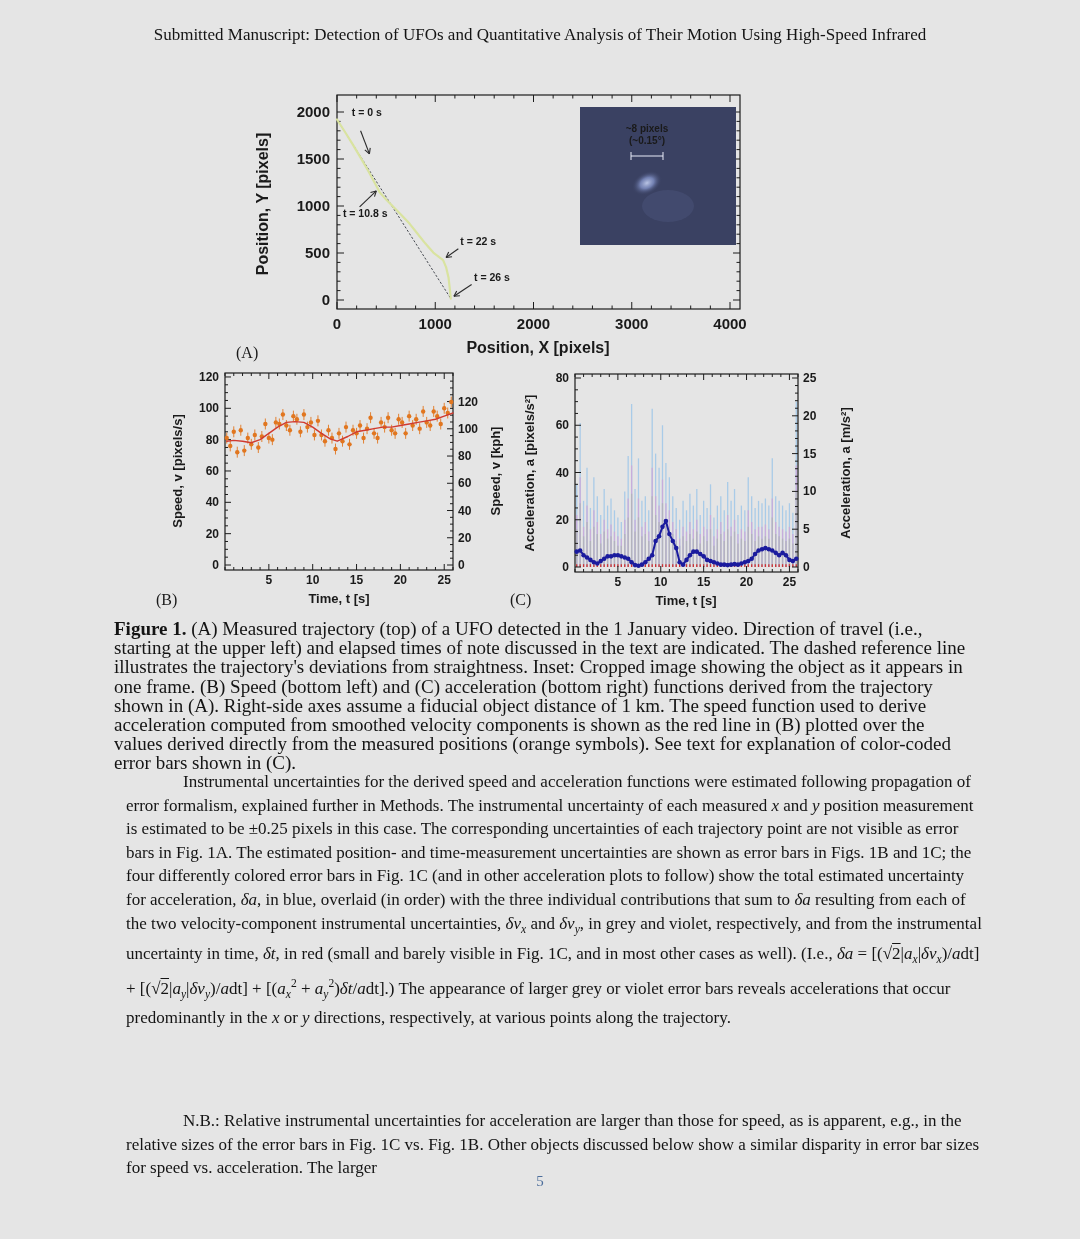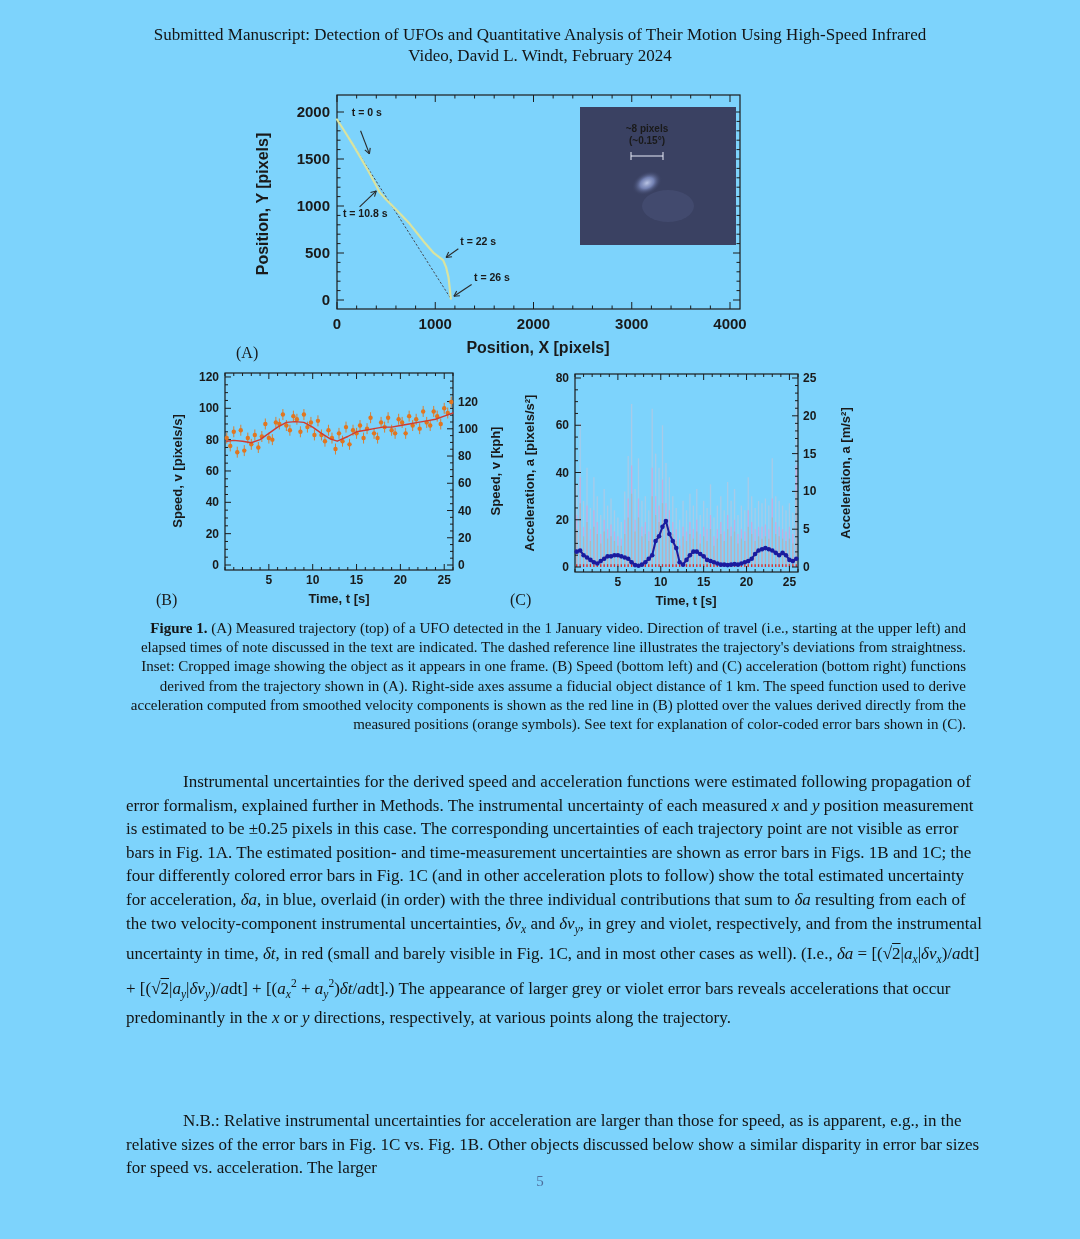--- a/index.html
+++ b/index.html
@@ -1,40 +1,39 @@
 <!DOCTYPE html>
 <html><head>
 <meta charset="utf-8">
 <style>
   html,body{margin:0;padding:0;background:#ffffff;}
-  .page{position:relative;width:1080px;height:1239px;background:#7dd3fc;
+  .page{position:relative;width:1080px;height:1239px;background:#e5e5e5;
         font-family:"Liberation Serif",serif;color:#141414;overflow:hidden;}
   .header{position:absolute;top:24px;left:0;width:100%;text-align:center;
           font-size:17px;line-height:21px;}
   .chart{position:absolute;}
   .panel-label{position:absolute;font-size:16px;color:#1a1a1a;}
   .caption{position:absolute;left:114px;top:619px;width:852px;
-           font-size:15px;line-height:19.2px;text-align:right;}
+           font-size:19px;line-height:19.2px;}
   .cap-bold{font-weight:bold;}
   .body-p{position:absolute;left:114px;width:856px;margin:12px;
           font-size:17px;line-height:23.6px;text-indent:57px;}
   .page-num{position:absolute;top:1173px;left:0;width:100%;text-align:center;
             font-size:15px;color:#4d6e9c;}
   sub{font-size:68%;} sup{font-size:68%;}
   .ov{text-decoration:overline;}
   svg text{font-family:"Liberation Sans",sans-serif;fill:#1a1a1a;}
 </style>
 </head>
 <body>
 
 <div class="page">
 
   <div class="header">
     <div>Submitted Manuscript: Detection of UFOs and Quantitative Analysis of Their Motion Using High-Speed Infrared</div>
-    <div>Video, David L. Windt, February 2024</div>
   </div>
 
   <div class="chart" id="chartA" style="left:228px;top:86px;width:540px;height:285px;"><svg width="540" height="285">
         <defs>
           <radialGradient id="blobGrad">
             <stop offset="0%" stop-color="#b9c4e4"></stop>
             <stop offset="45%" stop-color="#7d8cc0" stop-opacity="0.85"></stop>
             <stop offset="100%" stop-color="#3a4162" stop-opacity="0"></stop>
           </radialGradient>
         </defs>

